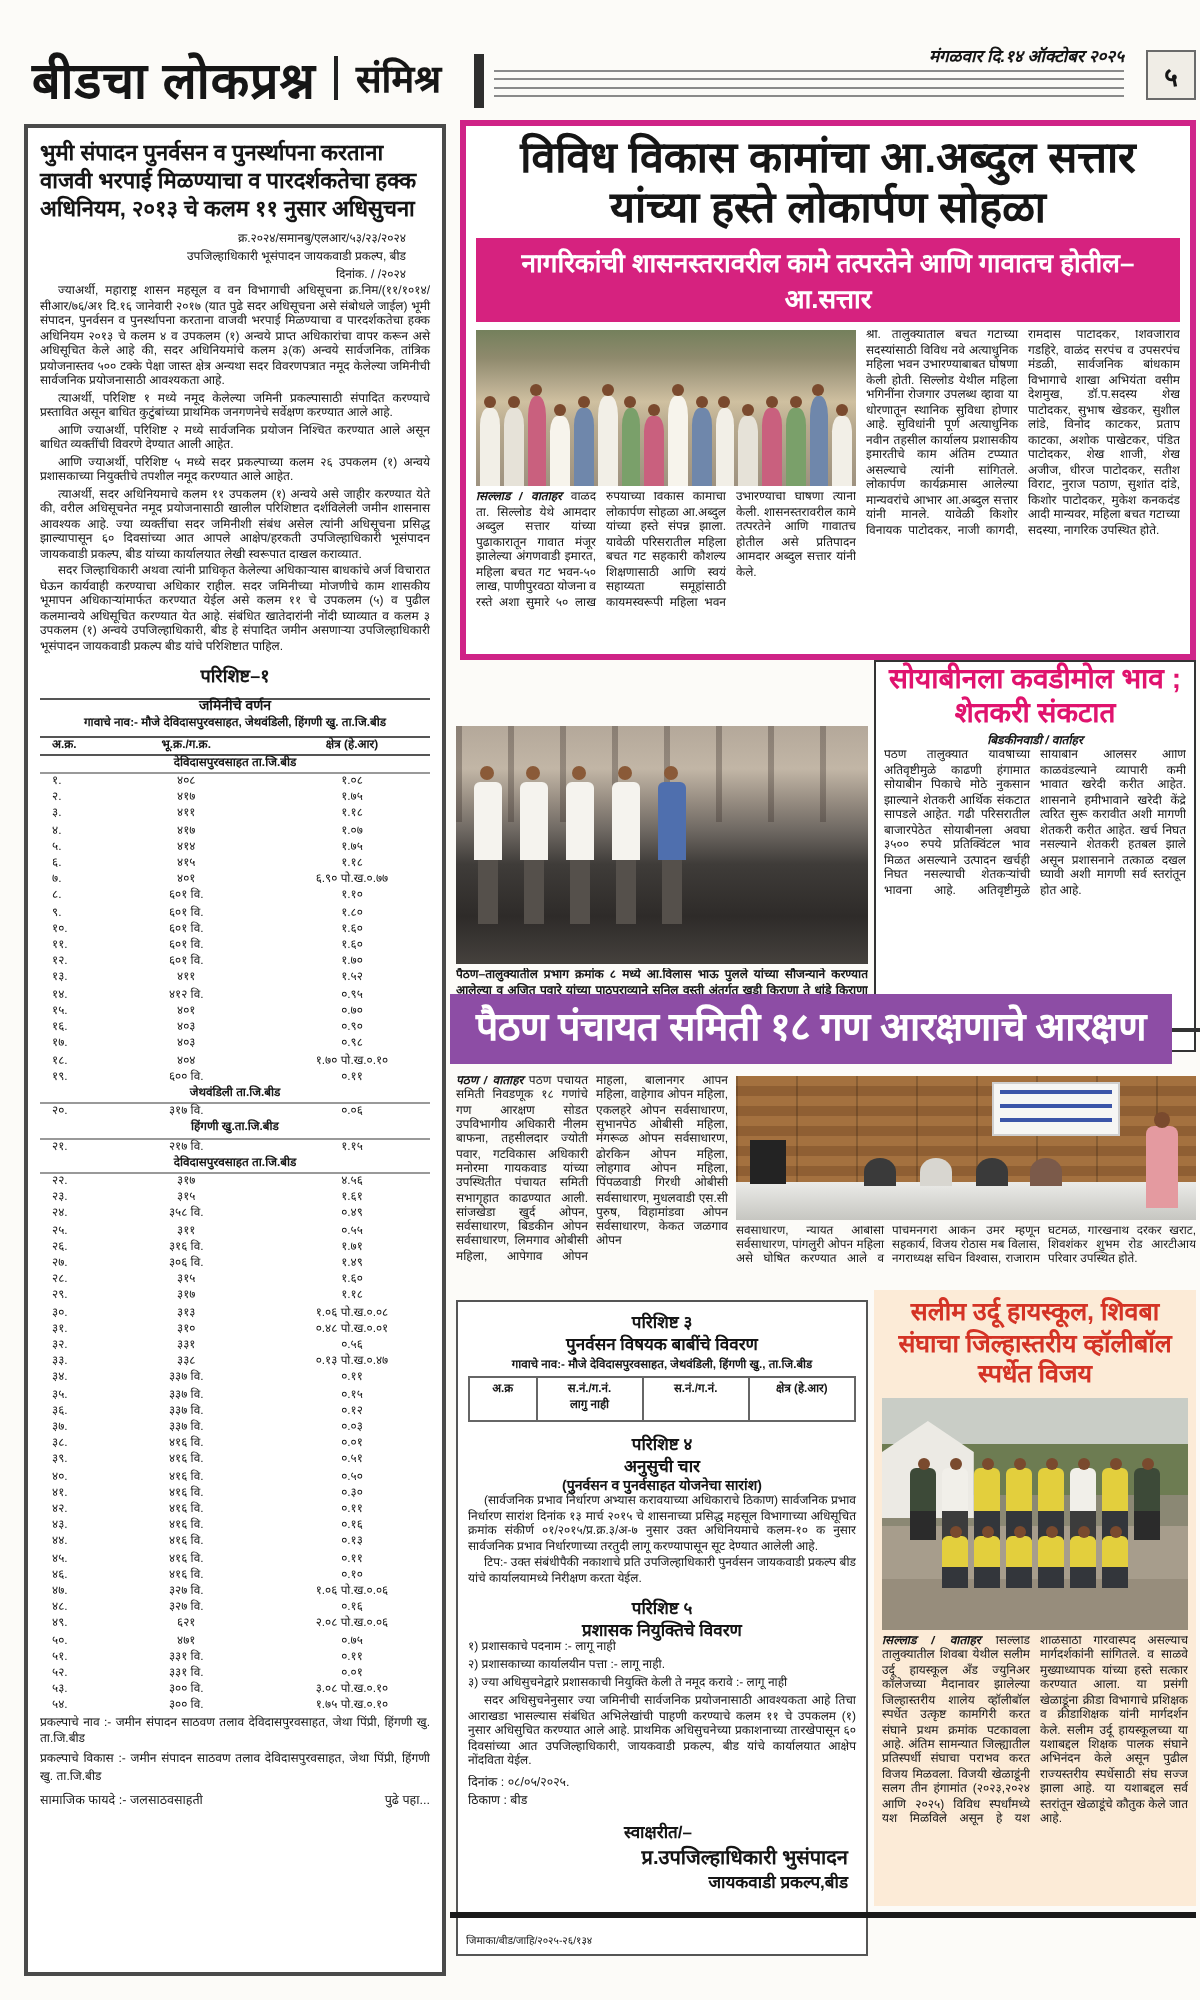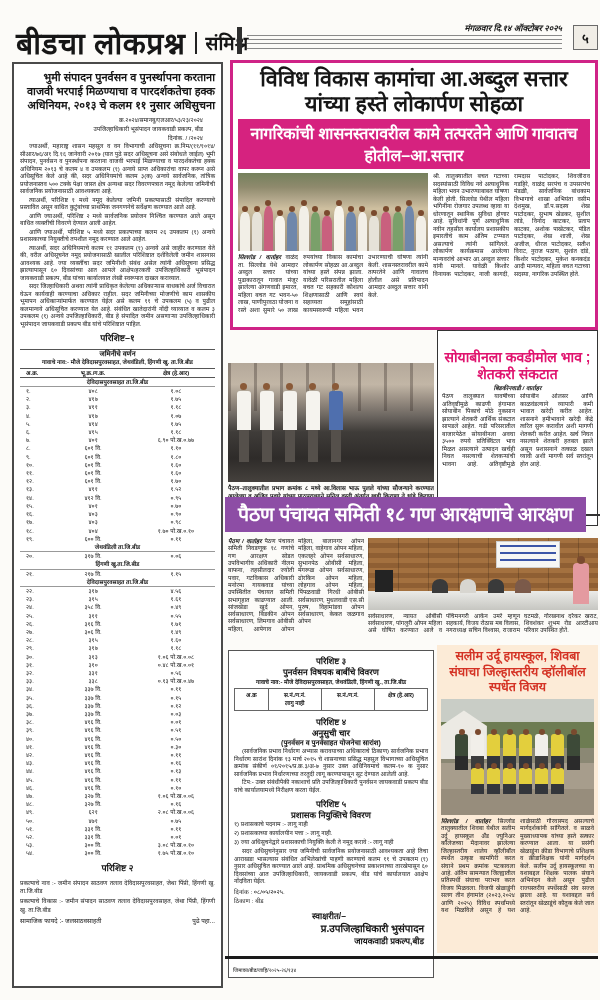--- a/index.html
+++ b/index.html
@@ -1,52 +1,52 @@
 <!DOCTYPE html>
 <html><head>
 <meta charset="utf-8">
 <style>
   html,body{margin:0;padding:0;background:#e8e6e0;}
   .sheet{position:relative;width:600px;height:1000px;background:#fcfbf8;overflow:hidden;
          font-family:"Liberation Sans","DejaVu Sans",sans-serif;color:#161616;}
   
   .masthead{position:absolute;left:16px;top:22px;display:flex;align-items:center;gap:9px;}
-  .mast-title{font-size:30px;font-weight:800;letter-spacing:0.5px;}
+  .mast-title{font-size:25px;font-weight:800;letter-spacing:0.5px;}
   .vbar{width:2px;height:22px;background:#222;}
   .edition{font-size:19px;font-weight:800;}
   .hdr-right{position:absolute;left:237px;top:22px;width:361px;height:36px;}
   .hdr-bar{position:absolute;left:0;top:5px;width:5px;height:27px;background:#2e2e2e;}
   .hdr-date{position:absolute;right:36px;top:0;font-size:8.5px;font-weight:bold;font-style:italic;}
   .hdr-lines{position:absolute;left:10px;right:36px;top:13px;height:17px;
              background:repeating-linear-gradient(180deg,#8a8a8a 0 1px,transparent 1px 4.2px);}
   .pagenum{position:absolute;right:0;top:3px;width:25px;height:25px;border:1.5px solid #6a6a6a;
            background:#f0ede6;text-align:center;line-height:25px;font-size:13px;font-weight:bold;box-sizing:border-box;}
   
   .notice-box{position:absolute;left:12px;top:62px;width:211px;height:926px;border:2px solid #4a4a4a;
               background:#fff;box-sizing:border-box;padding:5px 6px;overflow:hidden;}
-  .notice-title{font-size:11px;font-weight:800;text-align:right;line-height:1.28;margin:1px 0 4px;}
+  .notice-title{font-size:11px;font-weight:800;text-align:left;line-height:1.28;margin:1px 0 4px;}
   .ref{font-size:6px;line-height:1.5;text-align:right;padding-right:12px;}
   .paras p{font-size:6px;line-height:1.25;text-align:justify;text-indent:9px;margin:0 0 1px;}
   .annex-h{font-size:9px;font-weight:800;text-align:center;margin:3px 0 5px;}
   table.land{width:100%;border-collapse:collapse;}
   table.land td,table.land th{padding:0 2px;font-size:5.9px;line-height:8.2px;font-weight:normal;}
   .land .t-title{font-size:7px;font-weight:800;text-align:center;border-top:1px solid #555;}
   .land .t-village{font-size:5.9px;font-weight:bold;text-align:center;border-bottom:1px solid #555;padding-bottom:1px;}
   .land .hrow th{font-weight:bold;border-bottom:1px solid #555;}
   .land .c0{width:15%;text-align:left;padding-left:6px;}
   .land .c1{width:45%;text-align:center;}
   .land .c2{width:40%;text-align:center;}
   .land .grp{text-align:center;font-weight:bold;border-bottom:0.5px solid #999;}
   .annex2 p{font-size:6px;line-height:1.45;margin:0 0 1px;text-align:justify;}
   .a2foot{display:flex;justify-content:space-between;font-size:6.3px;margin-top:2px;}
   
   .lead-box{position:absolute;left:230px;top:60px;width:368px;height:270px;border:3px solid #cf2387;
             background:#fff;box-sizing:border-box;padding:4px 5px;overflow:hidden;}
   .lead-headline{font-size:21.5px;font-weight:800;text-align:center;line-height:1.14;}
-  .lead-strip{margin-top:3px;background:#d6227f;color:#fff;font-weight:bold;font-size:16px;
+  .lead-strip{margin-top:3px;background:#d6227f;color:#fff;font-weight:bold;font-size:13px;
               text-align:center;padding:3px 2px;}
   .lead-body{display:flex;gap:5px;margin-top:4px;height:168px;}
   .lead-left{width:190px;}
   .lead-belowtext{margin-top:3px;column-count:3;column-gap:5px;font-size:6px;line-height:1.25;
                   text-align:justify;height:84px;overflow:hidden;}
   .lead-right{flex:1;column-count:2;column-gap:5px;font-size:6px;line-height:1.25;text-align:justify;overflow:hidden;}
   .byl{font-weight:800;font-style:italic;}
   
   .photo{position:relative;overflow:hidden;background:#999;}
   .lead-photo{height:78px;background:linear-gradient(180deg,#74805c 0,#8f8a6d 18%,#b3a88c 34%,#cfc0a0 46%,#b7a98e 62%,#9e9280 100%);}
@@ -93,21 +93,21 @@
   .trow.r2{top:60%;}
   .pl{width:13px;height:36px;position:relative;border-radius:3px 3px 0 0;
       background:linear-gradient(180deg,#e3cf3d 0 60%,#33363b 60% 100%);}
   .trow.r2 .pl{height:26px;}
   .pl::before{content:"";position:absolute;top:-5px;left:50%;transform:translateX(-50%);
       width:6px;height:6px;border-radius:50%;background:#7a4a2e;}
   .pl.a1{background:linear-gradient(180deg,#3d4a38 0 60%,#2b2b2b 60%);}
   .pl.a2{background:linear-gradient(180deg,#f1efe9 0 60%,#3c3c3c 60%);}
   
   .soy-box{position:absolute;left:437px;top:330px;width:161px;height:196px;border:1.5px solid #333;
-           background:#fff;box-sizing:border-box;padding:18px 4px;overflow:hidden;}
+           background:#fff;box-sizing:border-box;padding:0 4px;overflow:hidden;}
   .soy-headline{color:#e0136e;font-size:14px;font-weight:800;text-align:center;line-height:1.18;}
   .soy-byline{font-size:6px;font-weight:800;font-style:italic;text-align:center;margin:2px 0 1px;}
   .soy-body{column-count:2;column-gap:5px;font-size:6px;line-height:1.25;text-align:justify;height:146px;overflow:hidden;}
   
   .street-caption{position:absolute;left:228px;top:484px;width:206px;height:44px;font-size:6px;
                   line-height:1.35;text-align:justify;font-weight:600;overflow:hidden;}
   
   .pp-banner{position:absolute;left:225px;top:497px;width:361px;height:35px;background:#8d4da5;color:#fff;
              font-size:19.5px;font-weight:800;text-align:center;line-height:35px;letter-spacing:-0.2px;}
   .pp-tick{position:absolute;left:586px;top:514px;width:14px;height:2px;background:#333;}
@@ -467,21 +467,20 @@
             <td class="c1">३०० वि.</td>
             <td class="c2">३.०८ पो.ख.०.१०</td>
           </tr>
           <tr>
             <td class="c0">५४.</td>
             <td class="c1">३०० वि.</td>
             <td class="c2">१.७५ पो.ख.०.१०</td>
           </tr>
         </tbody>
     </table>
-    <div class="annex-h">परिशिष्ट २</div>
     <div class="annex2">
         <p>प्रकल्पाचे नाव :- जमीन संपादन साठवण तलाव देविदासपुरवसाहत, जेथा पिंप्री, हिंगणी खु. ता.जि.बीड</p>
         <p>प्रकल्पाचे विकास :- जमीन संपादन साठवण तलाव देविदासपुरवसाहत, जेथा पिंप्री, हिंगणी खु. ता.जि.बीड</p>
       </div>
     <div class="a2foot">
       <span>सामाजिक फायदे :- जलसाठवसाहती</span>
       <span>पुढे पहा...</span>
     </div>
   </div>
 

